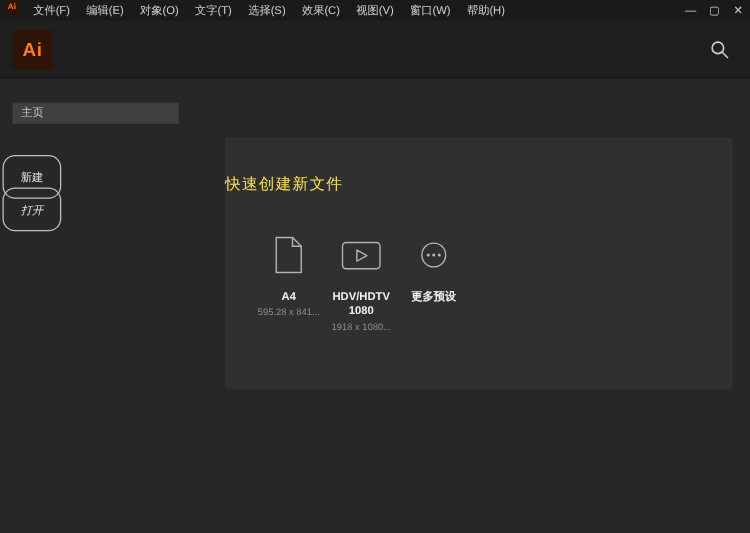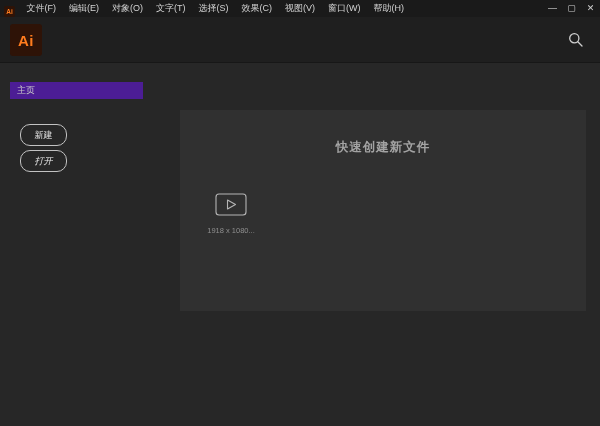--- a/index.html
+++ b/index.html
@@ -2,50 +2,50 @@
 <html><head>
 <meta charset="utf-8">
 <style>
   * { margin:0; padding:0; box-sizing:border-box; }
   html,body { background:#101010; }
   #screen {
     position:relative; width:600px; height:426px; background:#272727;
     font-family:"Liberation Sans","DejaVu Sans",sans-serif; overflow:hidden; user-select:none;
   }
   
-  .menubar { position:absolute; left:0; top:0; width:600px; height:17px; background:#1a1a1a; display:flex; align-items:flex-end; }
+  .menubar { position:absolute; left:0; top:0; width:600px; height:17px; background:#1a1a1a; display:flex; align-items:flex-start; }
   .app-icon-small {
     width:11px; height:11px; margin:0 5px 0 4px; background:#2e1307; color:#ff7c1e;
     font-size:6.5px; font-weight:bold; display:flex; align-items:center; justify-content:center; border-radius:2px;
   }
   .menu-item { font-size:9px; color:#d2d2d2; padding:0 6.5px; height:17px; line-height:17px; cursor:default; white-space:nowrap; }
   .mb-spacer { flex:1; }
   .win-btn { width:19px; height:17px; line-height:16px; text-align:center; font-size:9px; color:#cfcfcf; cursor:default; }
   
   .appbar { position:absolute; left:0; top:17px; width:600px; height:46px; background:#1f1f1f; border-bottom:1px solid #171717; }
   .ai-logo {
     position:absolute; left:10px; top:7px; width:32px; height:32px; background:#2e1307; border-radius:3px;
     color:#ff7c1e; font-size:15px; font-weight:bold; display:flex; align-items:center; justify-content:center; letter-spacing:.5px;
   }
   .search-btn { position:absolute; right:16px; top:15px; width:16px; height:16px; cursor:pointer; }
   
   .main { position:absolute; left:0; top:63px; width:600px; height:363px; background:#272727; }
   .home-tab {
-    position:absolute; left:10px; top:19px; width:133px; height:17px; background:#4c1d95;
+    position:absolute; left:10px; top:19px; width:133px; height:17px; background:#404040;
     color:#c9c9c9; font-size:9px; line-height:17px; padding-left:7px; cursor:pointer;
   }
   .pill-btn {
-    position:absolute; left:20px; width:47px; height:22px; border:1px solid #c2c2c2; border-radius:10px;
+    position:absolute; left:2px; width:47px; height:35px; border:1px solid #c2c2c2; border-radius:10px;
     background:transparent; color:#e9e9e9; font-size:9px; font-family:inherit; text-align:center; line-height:16px; cursor:pointer;
   }
   .pill-new { top:61px; }
   .pill-open { top:87px;font-style:italic; }
   
   .panel { position:absolute; left:180px; top:47px; width:406px; height:201px; background:#303030; }
-  .panel-title { margin-top:29px; text-align:center; font-size:12.5px; font-weight:bold; color:#a3a3a3; letter-spacing:1px; }
+  .panel-title { margin-top:29px; font-size:12.5px; font-weight:normal; color:#fde047; letter-spacing:1px; }
   .presets { display:flex; margin-top:28px; padding-left:22px; }
   .preset { width:58px; text-align:center; cursor:pointer; }
   .icon-box { height:40px; display:flex; align-items:center; justify-content:center; }
   .preset-name { margin-top:8px; font-size:9px; font-weight:bold; color:#f0f0f0; line-height:1.25; }
   .preset-size { margin-top:2px; font-size:7.5px; color:#8f8f8f; line-height:1.4; }
   svg.icon { display:block; }
   svg.icon * { vector-effect:non-scaling-stroke; }
 </style>
 </head>
 <body>
@@ -84,32 +84,55 @@
     <div class="home-tab">主页</div>
 
     <button class="pill-btn pill-new">新建</button>
     <button class="pill-btn pill-open">打开</button>
 
     <div class="panel">
       <div class="panel-title">快速创建新文件</div>
 
       <div class="presets">
 
+        <div class="preset">
+          <div class="icon-box">
+            <svg class="icon" width="22" height="30" viewBox="0 0 22 30">
+              <path d="M1 1 h13 l7 7 v21 h-20 z" fill="none" stroke="#b5b5b5" stroke-width="1.1"></path>
+              <path d="M14 1 v7 h7" fill="none" stroke="#b5b5b5" stroke-width="1.1"></path>
+            </svg>
+          </div>
+          <div class="preset-name">A4</div>
+          <div class="preset-size">595.28 x 841...</div>
+        </div>
 
 
 
 
         <div class="preset">
           <div class="icon-box">
             <svg class="icon" width="32" height="23" viewBox="0 0 32 23">
               <rect x="1" y="1" width="30" height="21" rx="3" fill="none" stroke="#b5b5b5" stroke-width="1.1"></rect>
               <path d="M12.5 7 L20.5 11.5 L12.5 16 Z" fill="none" stroke="#b5b5b5" stroke-width="1.1" stroke-linejoin="round"></path>
             </svg>
           </div>
+          <div class="preset-name">HDV/HDTV 1080</div>
           <div class="preset-size">1918 x 1080...</div>
         </div>
 
+        <div class="preset">
+          <div class="icon-box">
+            <svg class="icon" width="22" height="22" viewBox="0 0 22 22">
+              <circle cx="11" cy="11" r="9.5" fill="none" stroke="#b5b5b5" stroke-width="1.1"></circle>
+              <circle cx="6.6" cy="11" r="1.25" fill="#b5b5b5"></circle>
+              <circle cx="11" cy="11" r="1.25" fill="#b5b5b5"></circle>
+              <circle cx="15.4" cy="11" r="1.25" fill="#b5b5b5"></circle>
+            </svg>
+          </div>
+          <div class="preset-name">更多预设</div>
+          <div class="preset-size"></div>
+        </div>
 
       </div>
     </div>
 
   </div>
 </div>
 
 </body></html>

